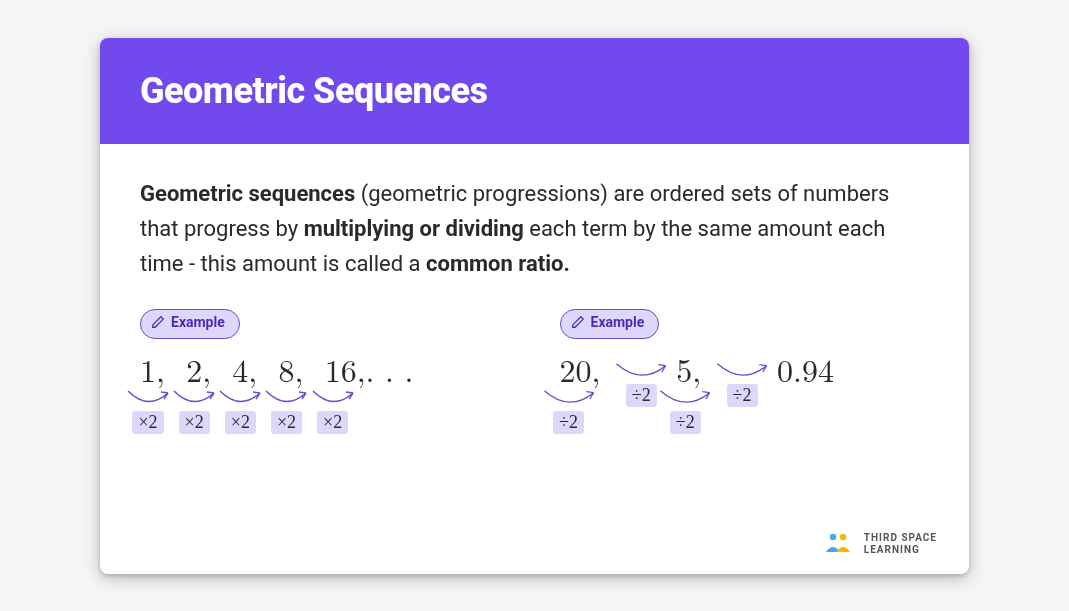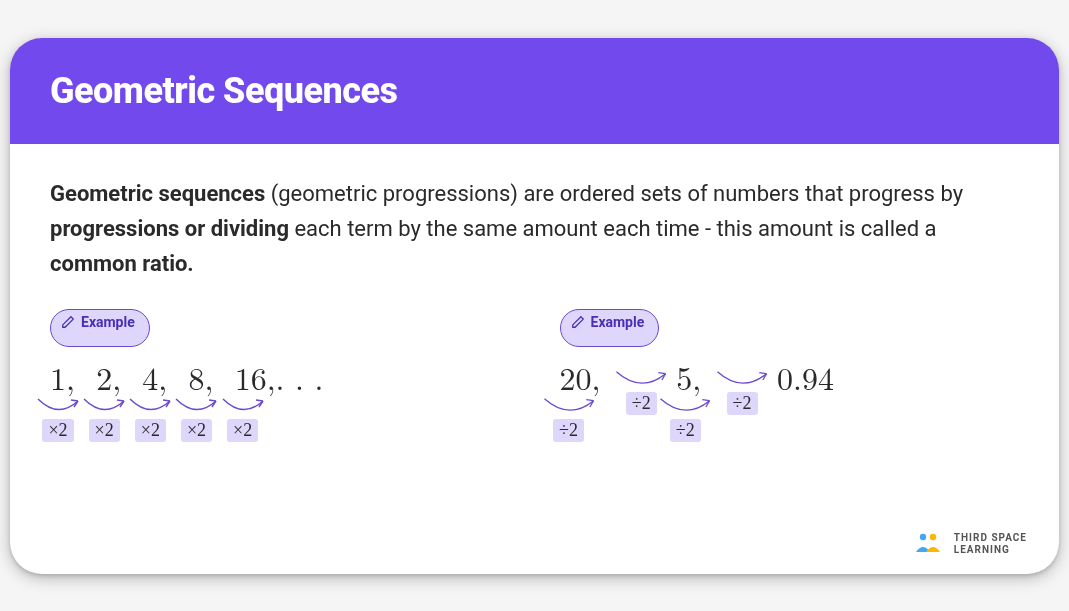--- a/index.html
+++ b/index.html
@@ -6,23 +6,23 @@
     body {
       font-family: -apple-system, BlinkMacSystemFont, "Segoe UI", Roboto, sans-serif;
       background: #f5f5f5;
       display: flex;
       justify-content: center;
       align-items: center;
       min-height: 611px;
       padding: 10px;
     }
     .card {
-      width: 1049px;
+      width: 869px;
       background: #fff;
-      border-radius: 32px;
+      border-radius: 8px;
       overflow: hidden;
       box-shadow: 0 4px 16px rgba(0,0,0,0.25), 0 2px 4px rgba(0,0,0,0.15);
       position: relative;
     }
     .header {
       background: #7149ED;
       color: #fff;
       padding: 32px 40px;
     }
     .header h1 {
@@ -49,21 +49,21 @@
     .example-block { flex: 1; }
     .badge {
       display: inline-flex;
       align-items: center;
       gap: 6px;
       background: #DED6FB;
       border: 1.5px solid #6A4ACF;
       color: #4A2FB5;
       font-weight: 700;
       font-size: 14px;
-      padding: 4px 14px 16px 10px;
+      padding: 4px 14px 8px 10px;
       border-radius: 999px;
       margin-bottom: 14px;
     }
     .pencil-svg { width: 14px; height: 14px; }
     .sequence {
       font-family: "Cambria Math", "STIX", "Latin Modern Math", Georgia, serif;
       font-size: 32px;
       display: flex;
       align-items: baseline;
     }
@@ -114,21 +114,21 @@
 </head>
 <body>
 
 <div class="card">
   <div class="header">
     <h1>Geometric Sequences</h1>
   </div>
 
   <div class="body">
     <p class="definition">
-      <b>Geometric sequences</b><span> (geometric progressions) are ordered sets of numbers that progress by </span><b>progressions or dividing</b><span> each term by the same amount each time - this amount is called a </span><b>common ratio.</b>
+      <b>Geometric sequences</b><span> (geometric progressions) are ordered sets of numbers that progress by </span><b>multiplying or dividing</b><span> each term by the same amount each time - this amount is called a </span><b>common ratio.</b>
     </p>
 
     <div class="examples">
 
       <div class="example-block">
         <div class="badge">
           <svg class="pencil-svg" viewBox="0 0 24 24" fill="none" stroke="#4A2FB5" stroke-width="2.2" stroke-linecap="round">
             <path d="M17 3l4 4L7 21H3v-4L17 3z"></path>
           </svg>
           <span>Example</span>

